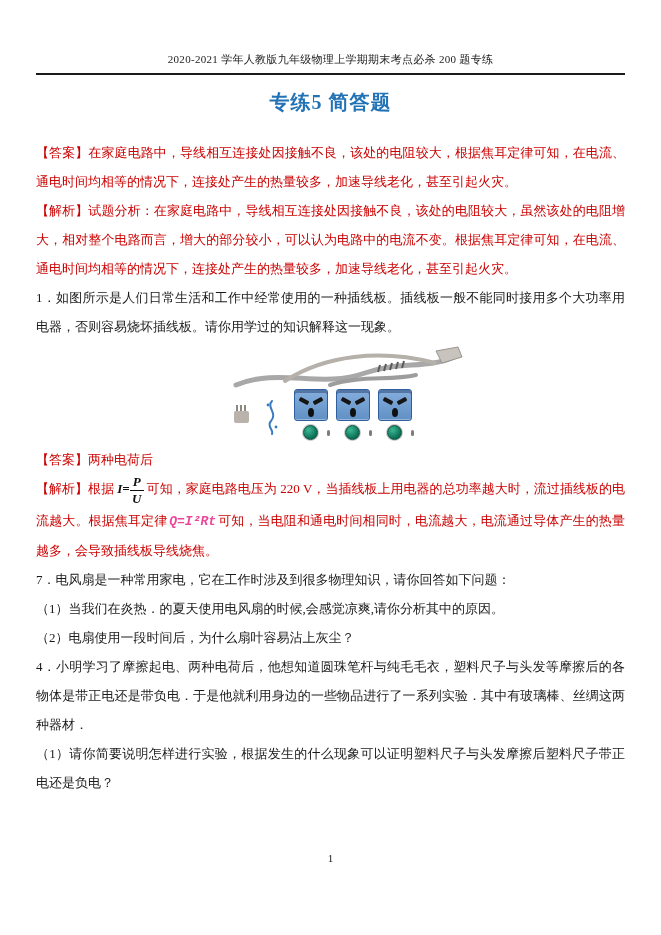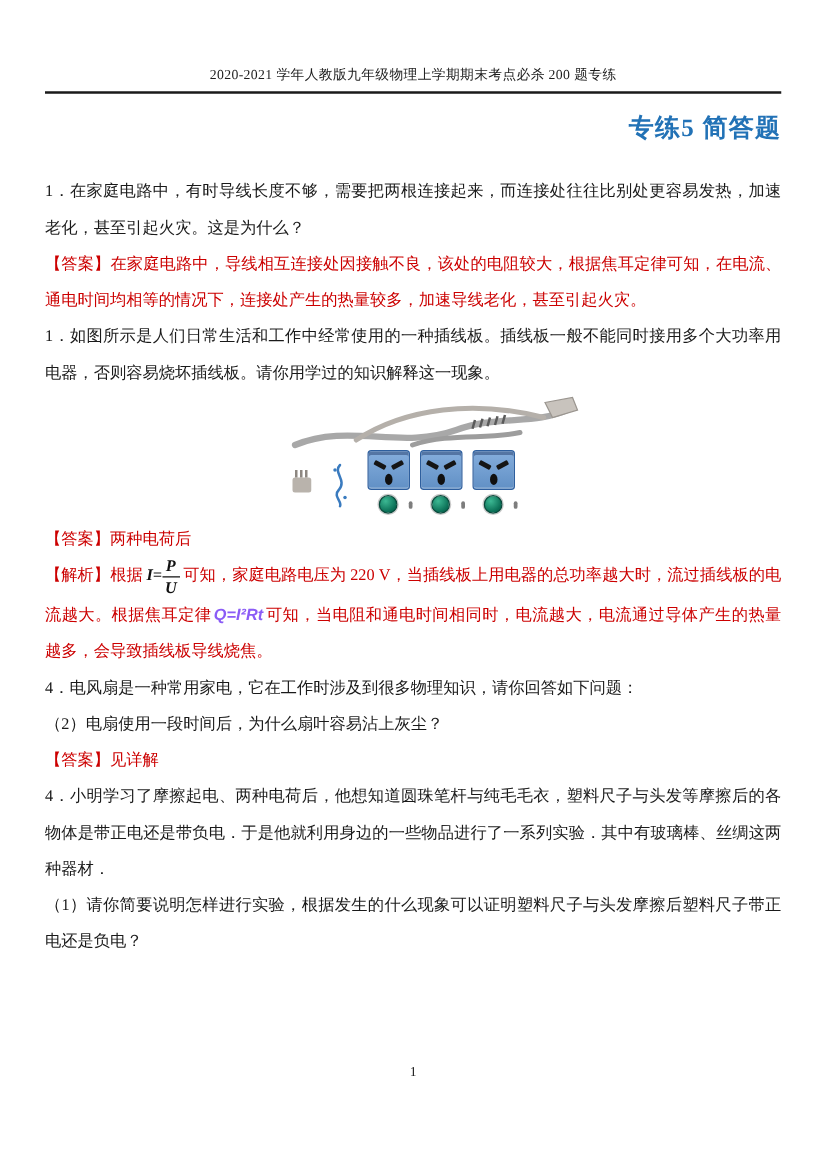--- a/index.html
+++ b/index.html
@@ -7,31 +7,31 @@
   .page {
     position:relative; width:661px; height:935px; background:#ffffff;
     padding:0 36px; overflow:hidden;
   }
   .header-wrap { padding-top:52px; }
   .header-line {
     text-align:center; font-size:11px; color:#1d1d1d; letter-spacing:0.3px;
     padding-bottom:6px; border-bottom:2px solid #1a1a1a;
   }
   .doc-title {
-    text-align:right; font-size:20px; font-weight:bold; color:#2272b6;
+    text-align:center; font-size:20px; font-weight:bold; color:#2272b6;
     margin:14px 0 22px 0; letter-spacing:1px;
   }
   .para {
     font-size:13px; line-height:29px; color:#1a1a1a;
     text-align:justify; text-justify:inter-character;
   }
   .red { color:#cc0000; }
   .formula {
-    font-style:italic; font-weight:bold; color:#8b5cf6;
-    font-family:Liberation Sans, sans-serif; padding:0 2px;
+    font-style:italic; font-weight:bold; color:#ec4899;
+    font-family:Liberation Mono, monospace; padding:0 2px;
   }
   .fwrap { display:inline-block; vertical-align:middle; margin:0 3px; white-space:nowrap; }
   .flhs { font-style:italic; font-weight:bold; color:#111; font-family:"Liberation Serif",serif; }
   .frac { display:inline-block; vertical-align:middle; text-align:center; line-height:1.05;
           font-style:italic; font-weight:bold; color:#111; font-size:13px; }
   .frac .num { display:block; border-bottom:1.4px solid #111; padding:0 3px 1px 3px; }
   .frac .den { display:block; padding-top:1px; }
 
   
   .strip { position:relative; width:235px; height:98px; margin:4px 0 2px 194px; }
@@ -69,22 +69,22 @@
 <body>
 
 <div class="page">
 
   <div class="header-wrap">
     <div class="header-line">2020-2021 学年人教版九年级物理上学期期末考点必杀 200 题专练</div>
   </div>
 
   <h1 class="doc-title">专练5 简答题</h1>
 
-  <p class="para">1．在家庭电路中，有时导线长度不够，需要把两根连接起来，而连接处往往比别处更容易发热，加速老化，甚至引起火灾。这是为什么？</p>
   <p class="para red">【答案】在家庭电路中，导线相互连接处因接触不良，该处的电阻较大，根据焦耳定律可知，在电流、通电时间均相等的情况下，连接处产生的热量较多，加速导线老化，甚至引起火灾。</p>
+  <p class="para red">【解析】试题分析：在家庭电路中，导线相互连接处因接触不良，该处的电阻较大，虽然该处的电阻增大，相对整个电路而言，增大的部分较小，可以认为电路中的电流不变。根据焦耳定律可知，在电流、通电时间均相等的情况下，连接处产生的热量较多，加速导线老化，甚至引起火灾。</p>
 
   <p class="para">1．如图所示是人们日常生活和工作中经常使用的一种插线板。插线板一般不能同时接用多个大功率用电器，否则容易烧坏插线板。请你用学过的知识解释这一现象。</p>
 
   <div class="strip">
     <svg class="cord" width="235" height="48" viewBox="0 0 235 48">
       <path d="M6,40 C50,22 90,44 135,28 C168,16 198,24 224,12" fill="none" stroke="#a8a8a8" stroke-width="5" stroke-linecap="round"></path>
       <path d="M55,36 C95,10 150,4 205,18" fill="none" stroke="#b5b0aa" stroke-width="4" stroke-linecap="round"></path>
       <path d="M100,40 C130,30 160,36 186,30" fill="none" stroke="#9d9d9d" stroke-width="4" stroke-linecap="round"></path>
       <polygon points="206,6 228,2 232,12 212,18" fill="#c8c3bd" stroke="#9a958f" stroke-width="1"></polygon>
       <g stroke="#5a5a5a" stroke-width="2">
@@ -133,22 +133,22 @@
     <div class="dot d2"></div>
     <div class="dot d3"></div>
   </div>
 
   <p class="para red">【答案】两种电荷后</p>
 
   <p class="para red">
     <span>【解析】根据</span><span class="fwrap"><i class="flhs">I=</i><span class="frac"><span class="num">P</span><span class="den">U</span></span></span><span>可知，家庭电路电压为 220 V，当插线板上用电器的总功率越大时，流过插线板的电流越大。根据焦耳定律</span><span class="formula">Q=I²Rt</span><span>可知，当电阻和通电时间相同时，电流越大，电流通过导体产生的热量越多，会导致插线板导线烧焦。</span>
   </p>
 
-  <p class="para">4．电风扇是一种常用家电，它在工作时涉及到很多物理知识，请你回答如下问题：</p>
+  <p class="para">7．电风扇是一种常用家电，它在工作时涉及到很多物理知识，请你回答如下问题：</p>
+  <p class="para">（1）当我们在炎热．的夏天使用电风扇的时候,会感觉凉爽,请你分析其中的原因。</p>
   <p class="para">（2）电扇使用一段时间后，为什么扇叶容易沾上灰尘？</p>
-  <p class="para red">【答案】见详解</p>
 
   <p class="para">4．小明学习了摩擦起电、两种电荷后，他想知道圆珠笔杆与纯毛毛衣，塑料尺子与头发等摩擦后的各物体是带正电还是带负电．于是他就利用身边的一些物品进行了一系列实验．其中有玻璃棒、丝绸这两种器材．</p>
   <p class="para">（1）请你简要说明怎样进行实验，根据发生的什么现象可以证明塑料尺子与头发摩擦后塑料尺子带正电还是负电？</p>
 
   <div class="page-num">1</div>
 
 </div>
 
 </body></html>

